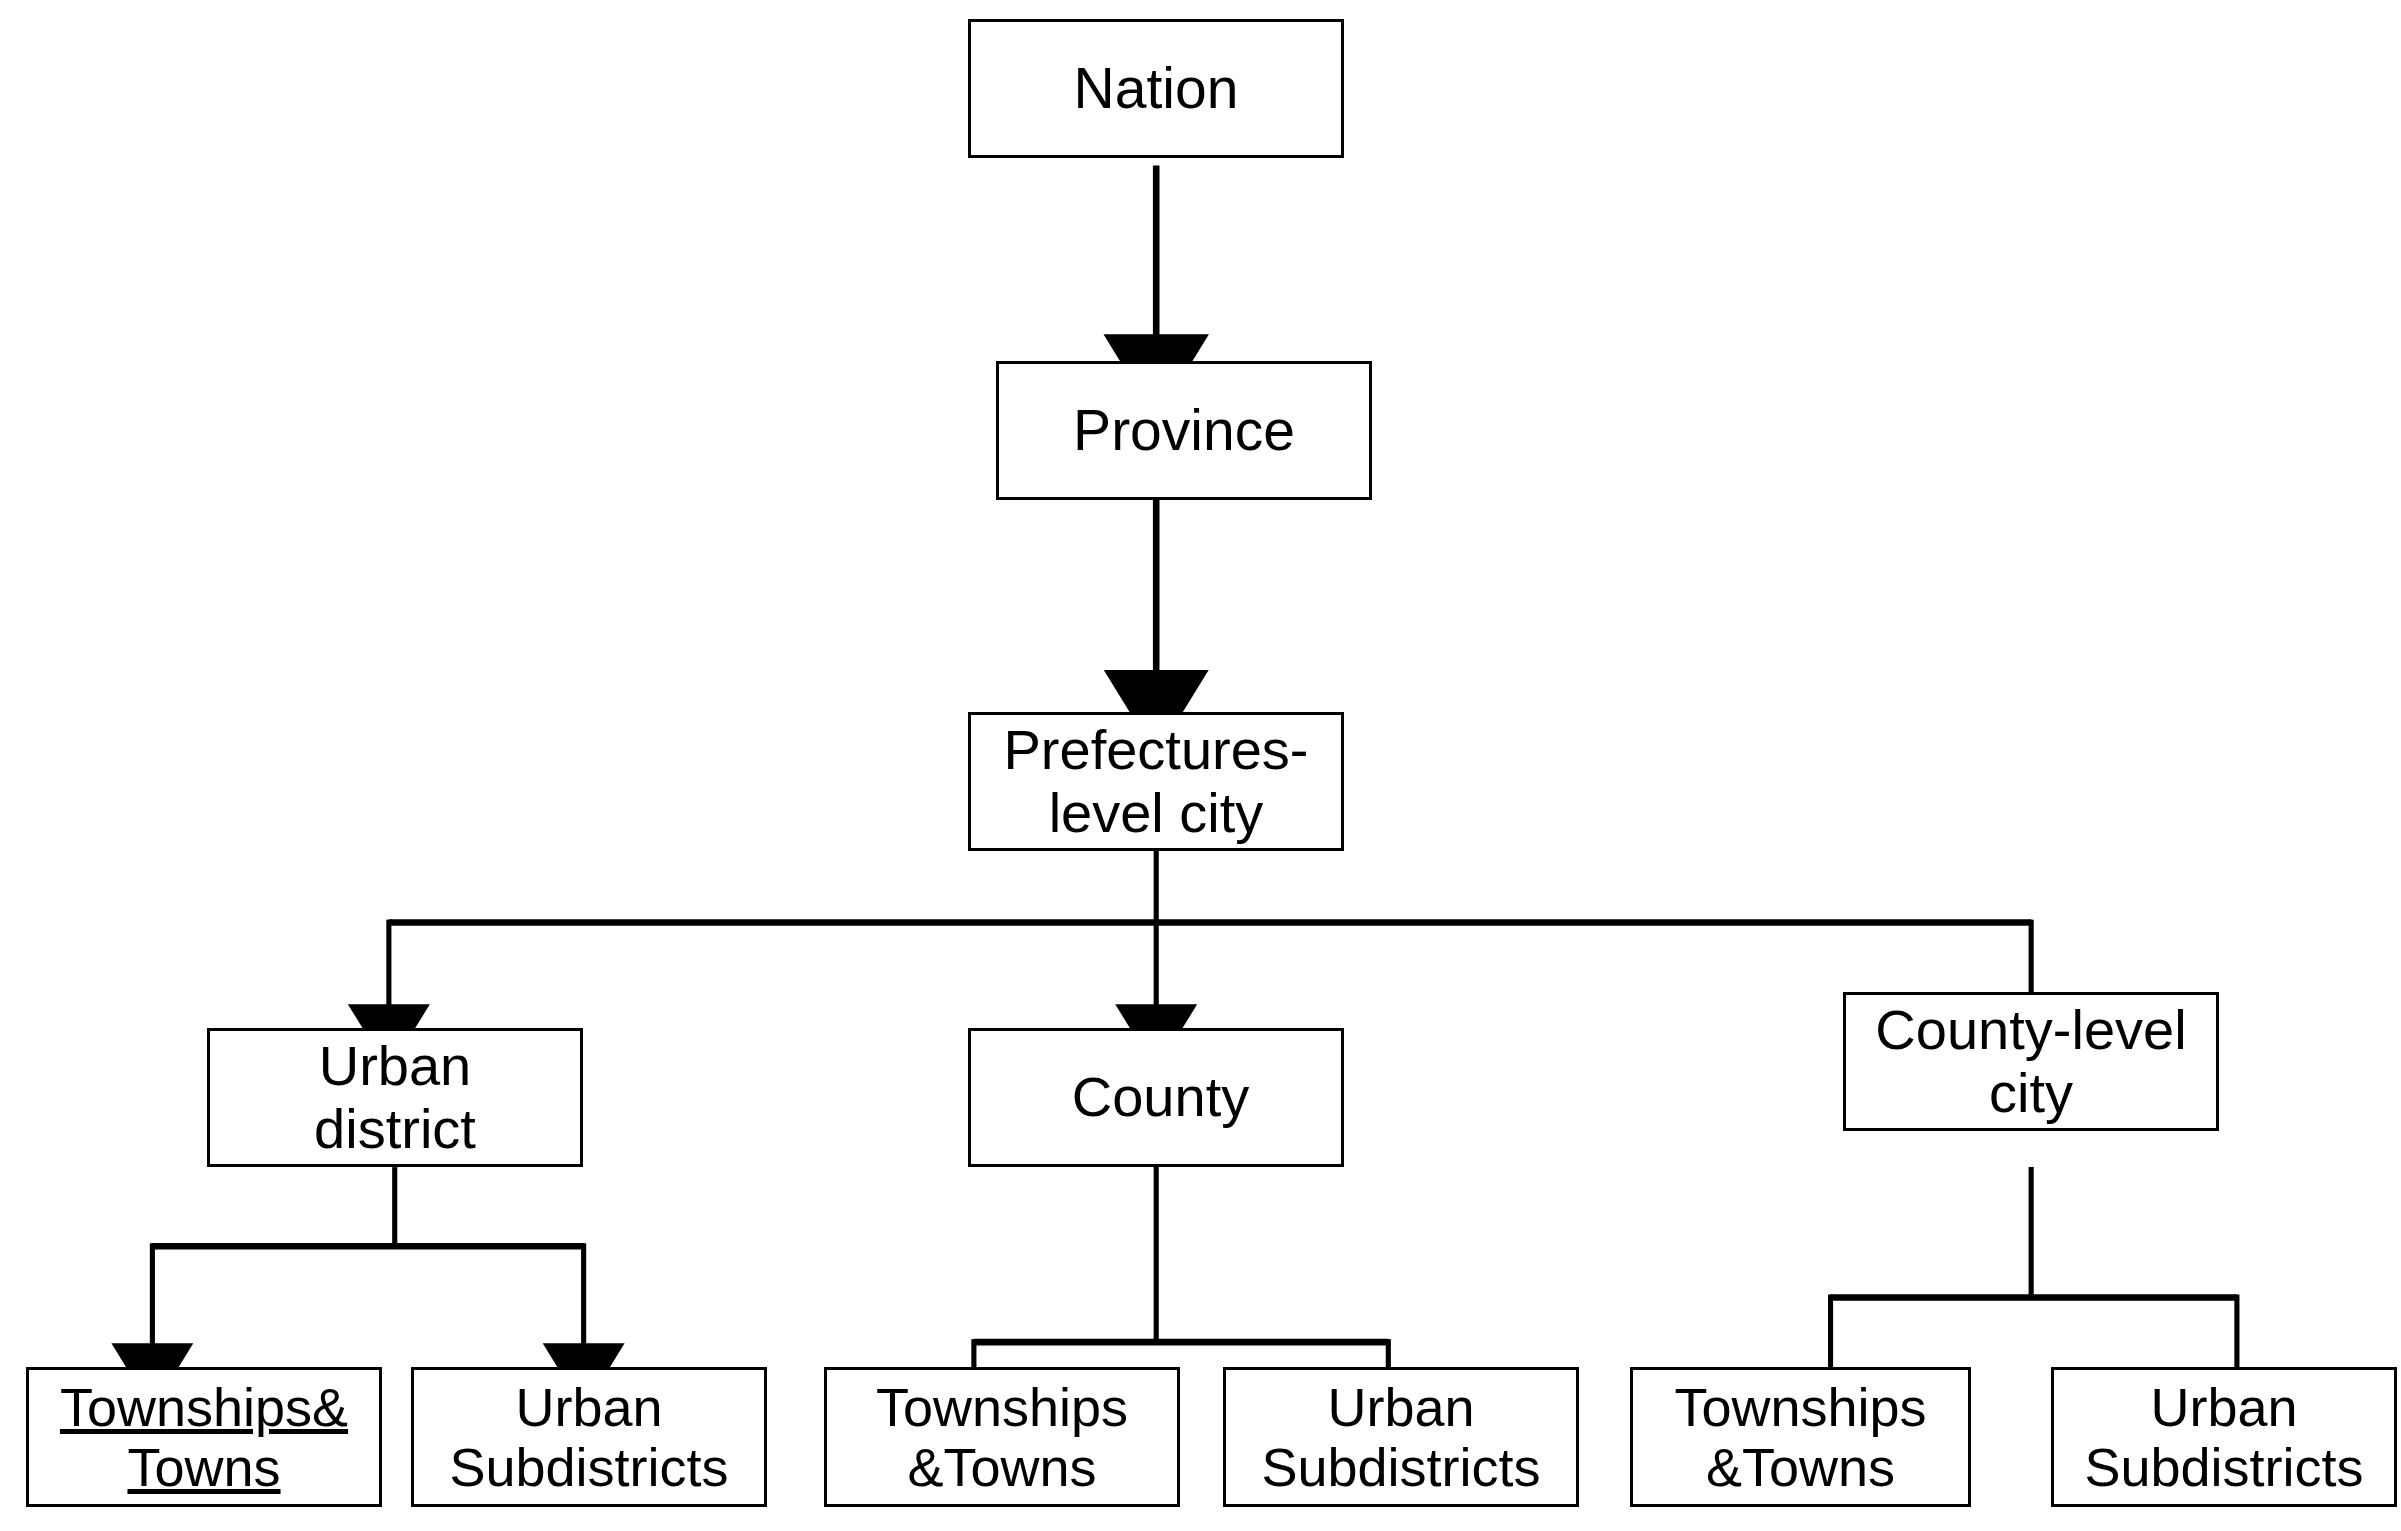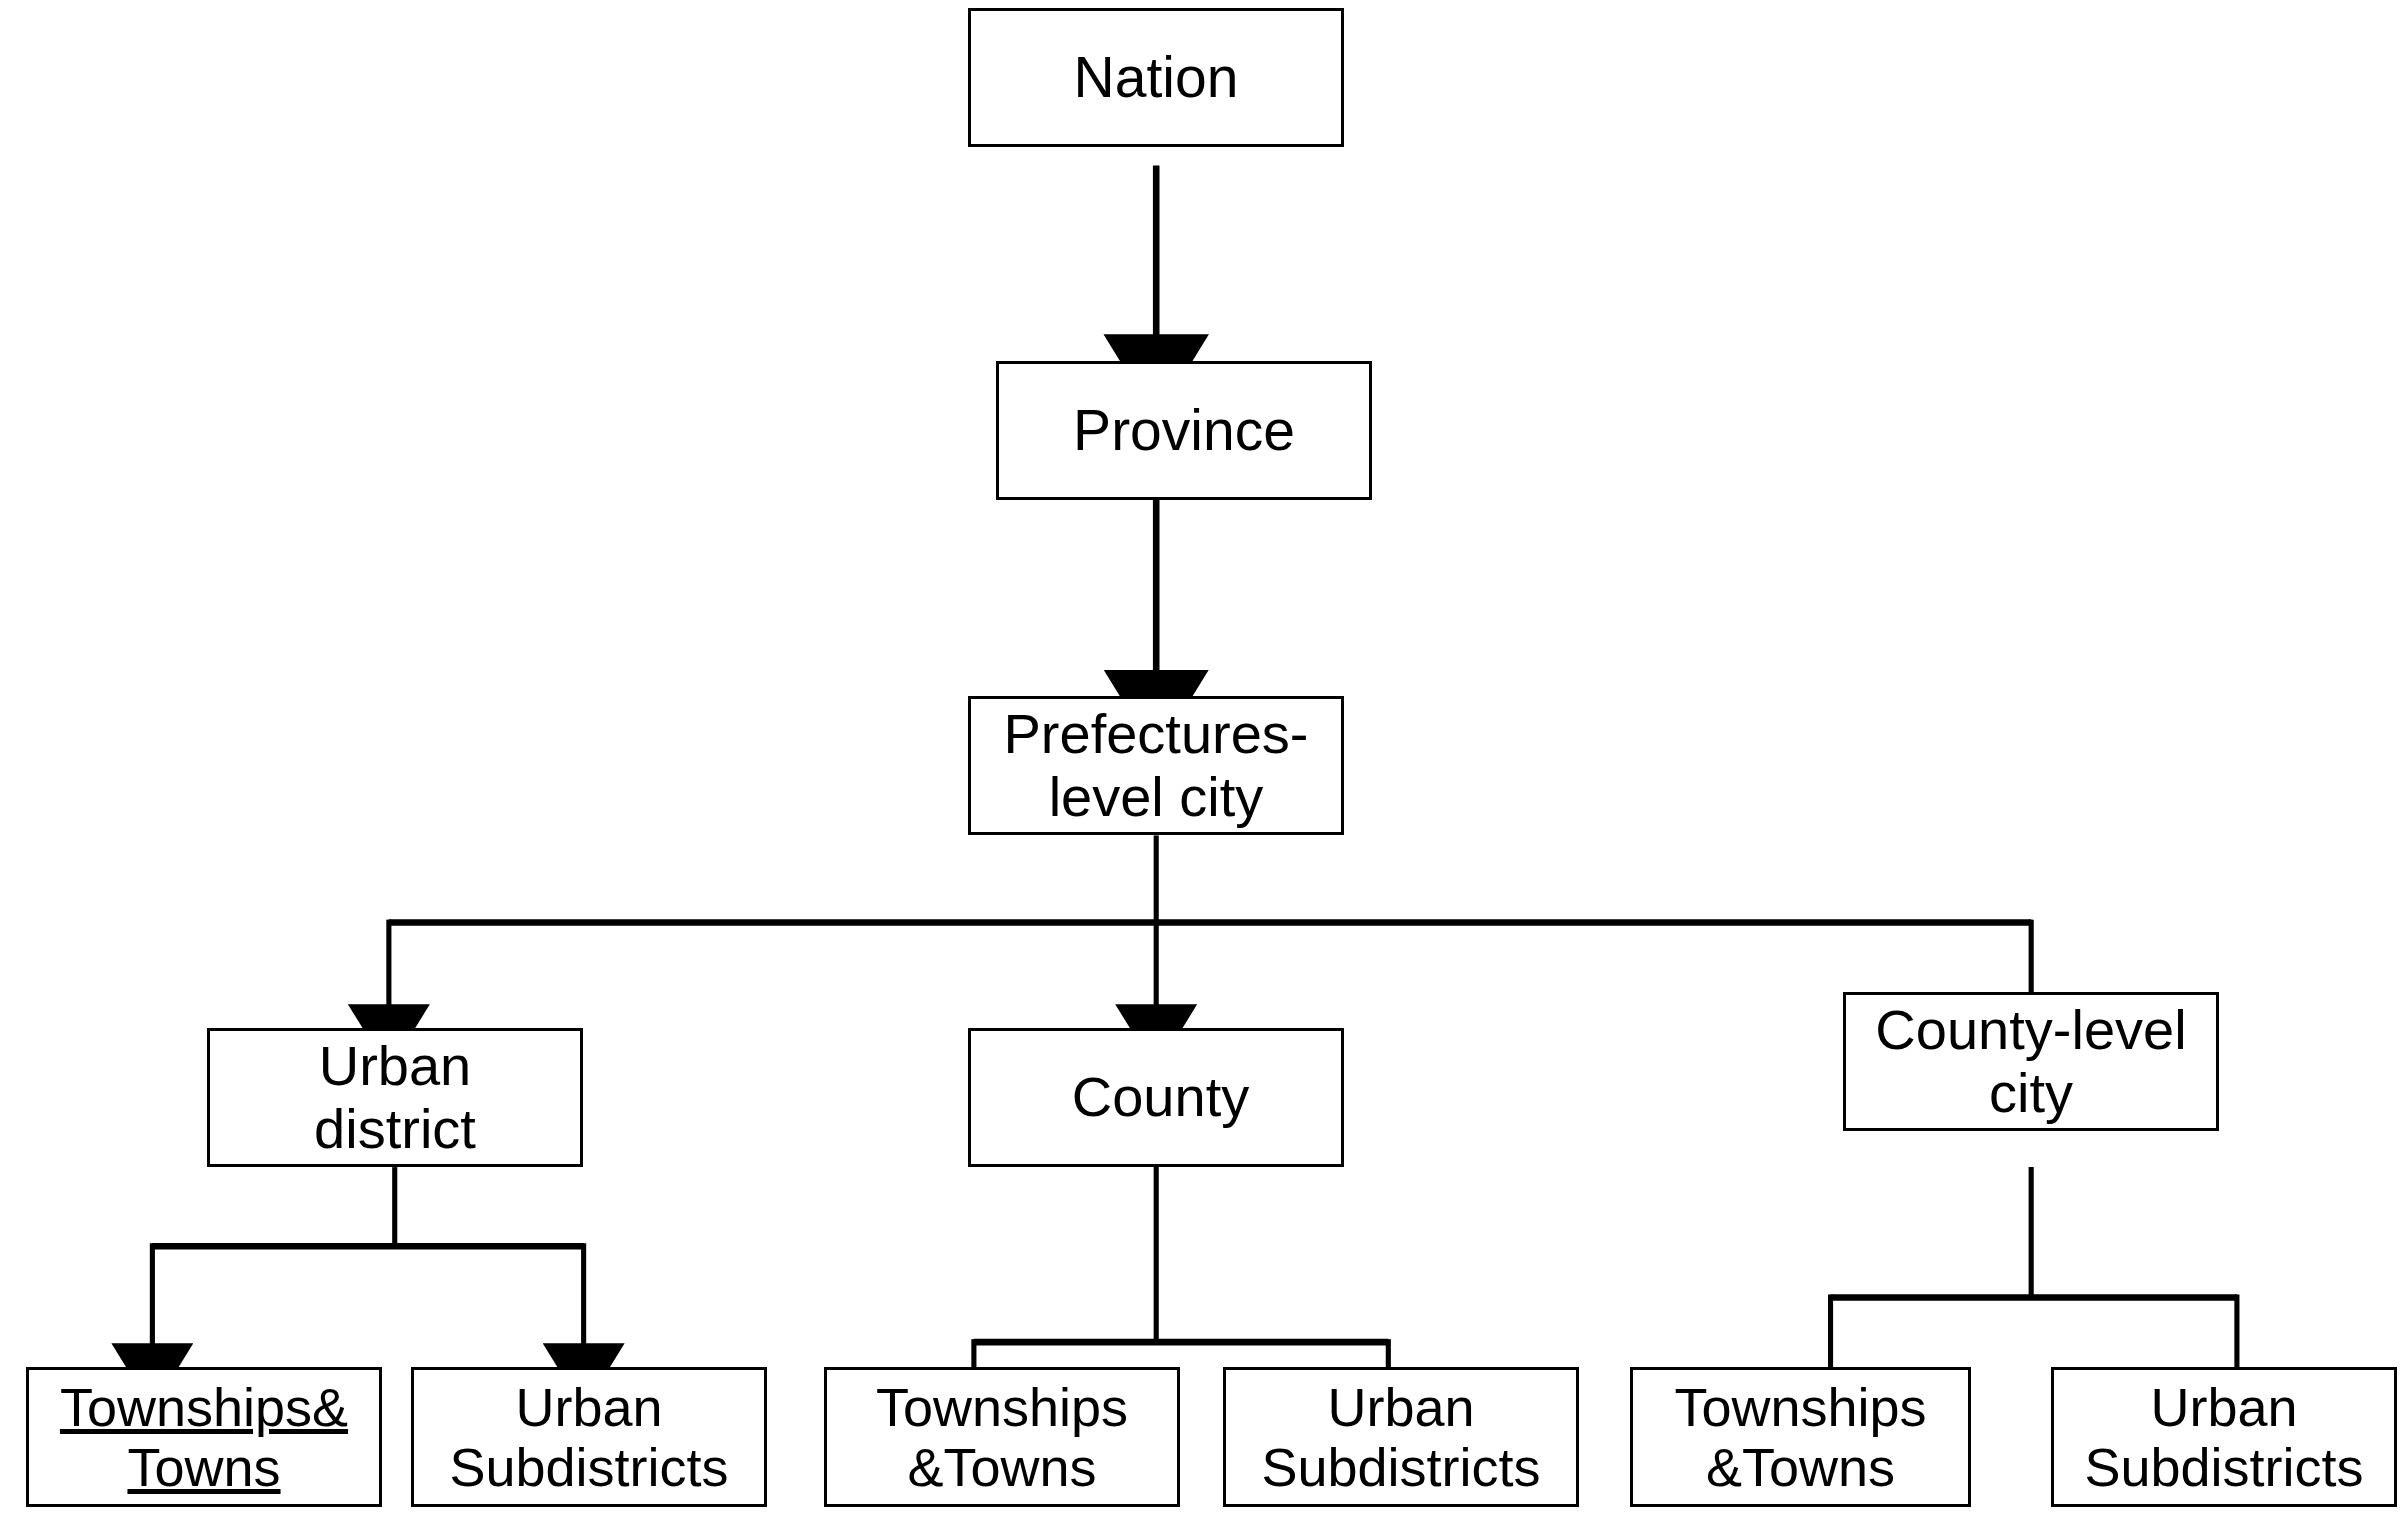--- a/index.html
+++ b/index.html
@@ -35,21 +35,21 @@
     justify-content: center;
     text-align: center;
     line-height: 1.12;
     color: #000000;
     font-family: "Liberation Sans", sans-serif;
     font-weight: 400;
     white-space: pre-line;
   }
   .lvl-1 { font-size: 57px; }
   .lvl-2 { font-size: 57px; margin-left: 28px; }
-  .lvl-3 { font-size: 56px; }
+  .lvl-3 { font-size: 56px; margin-top: 16px; }
   .lvl-4 { font-size: 56px; }
   .lvl-5 { font-size: 54px; }
 </style>
 </head>
 <body>
 
 <div id="diagram-root">
 
   <svg class="flow" viewBox="0 0 3279 2091">
     <defs>
@@ -89,21 +89,21 @@
     </g>
 
     <g>
       <line x1="2774" y1="1594" x2="2774" y2="1772" stroke="#000000" stroke-width="7"></line>
       <line x1="2500" y1="1772" x2="3055" y2="1772" stroke="#000000" stroke-width="9"></line>
       <line x1="2500" y1="1768" x2="2500" y2="1890" stroke="#000000" stroke-width="7" marker-end="url(#arrowhead)"></line>
       <line x1="3055" y1="1768" x2="3055" y2="1890" stroke="#000000" stroke-width="7" marker-end="url(#arrowhead)"></line>
     </g>
   </svg>
 
-  <div class="node-box lvl-1" style="left:968px; top:8px; width:376px; height:139px;">
+  <div class="node-box lvl-1" style="left:968px; top:19px; width:376px; height:139px;">
     <span>Nation</span>
   </div>
 
   <div class="node-box lvl-2" style="left:968px; top:361px; width:376px; height:139px;">
     <span>Province</span>
   </div>
 
   <div class="node-box lvl-3" style="left:968px; top:696px; width:376px; height:139px;">
     <span>Prefectures-
 level city</span>

